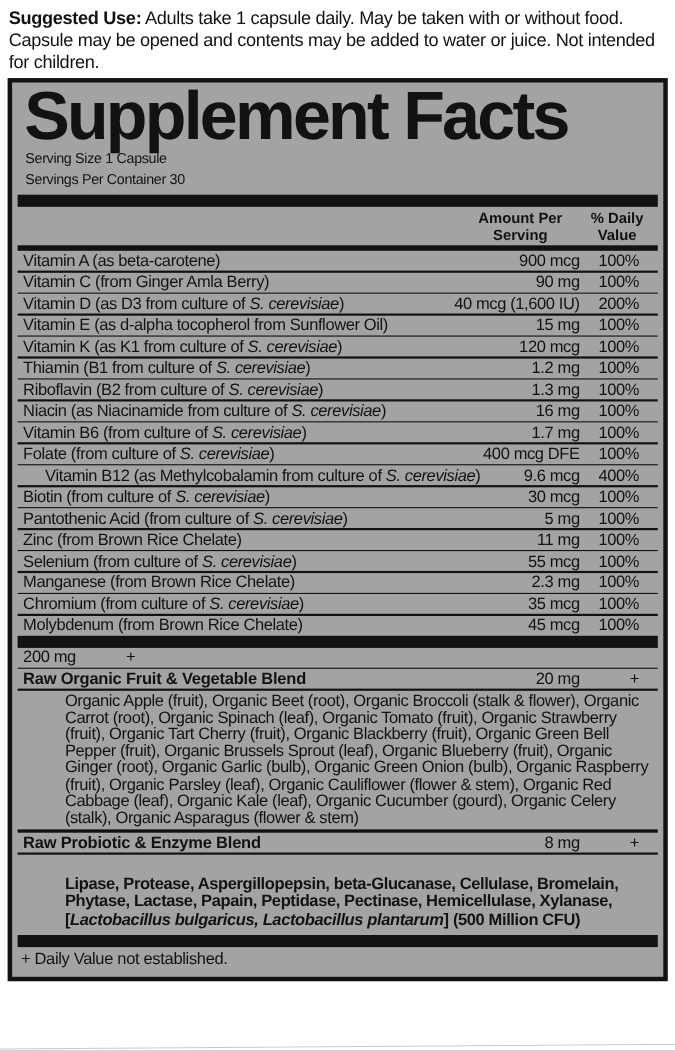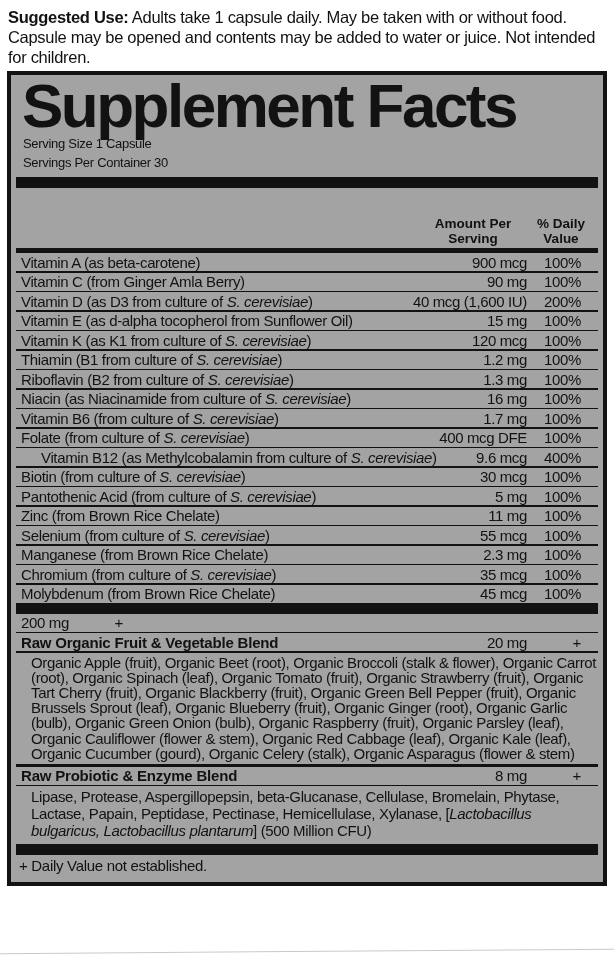--- a/index.html
+++ b/index.html
@@ -21,34 +21,34 @@
   }
   .serving{font-size:13px;line-height:19px;padding-left:12px;letter-spacing:-0.3px;}
 
   .bar-thick{height:11px;background:#121212;margin:0 5px;}
   .rule-med{height:3px;background:#121212;margin:0 5px;}
   .rule-hair{height:1.5px;background:#121212;margin:0 5px;}
   .mt4{margin-top:5px;}
 
   .hdr{display:flex;justify-content:flex-end;align-items:flex-end;
        font-weight:bold;font-size:13.5px;line-height:15px;text-align:center;
-       padding:3px 0 2px;margin-top:25px;}
+       padding:3px 0 2px;}
   .h-amt{width:104px;}
   .h-dv{width:72px;margin-right:6px;}
 
   .row{display:flex;align-items:center;height:18px;padding-left:10px;
        font-size:15px;letter-spacing:-0.35px;white-space:nowrap;}
   .row .name{flex:1;overflow:hidden;}
   .row .amt{text-align:right;}
   .row .dv{width:76px;flex:none;text-align:right;padding-right:22px;box-sizing:border-box;}
   .row.bold .name{font-weight:bold;letter-spacing:-0.2px;}
 
   .para{font-size:15px;line-height:15.2px;letter-spacing:-0.35px;
-        padding:2px 6px 3px 20px;}
-  .para.wide{line-height:16.8px;padding-top:3px;padding-bottom:4px;}
+        padding:2px 6px 3px 20px;margin-left:28px;}
+  .para.wide{line-height:16.8px;padding-top:19px;padding-bottom:4px;font-weight:bold;}
   .note{font-size:15px;line-height:18px;padding:2px 6px 7px 8px;letter-spacing:-0.3px;}
   .it{font-style:italic;}
 
   .other{padding:5px 9px 0 8px;font-size:16.5px;line-height:20px;letter-spacing:-0.3px;}
 
   .bottom-mark{position:absolute;bottom:3px;left:0;width:100%;height:1px;
                background:#c9c9c9;transform:rotate(-0.4deg);}
 </style>
 </head>
 <body>

